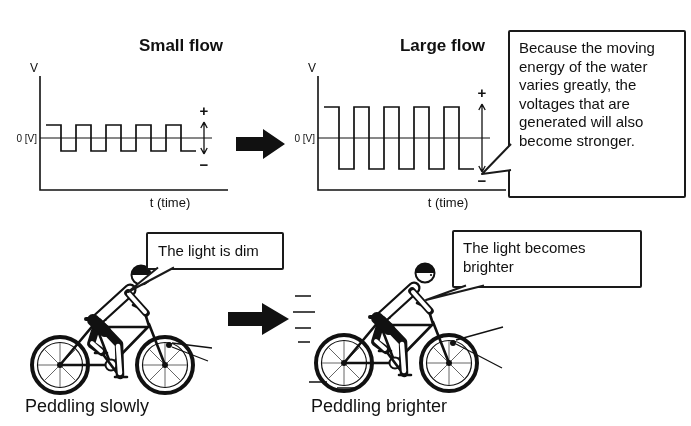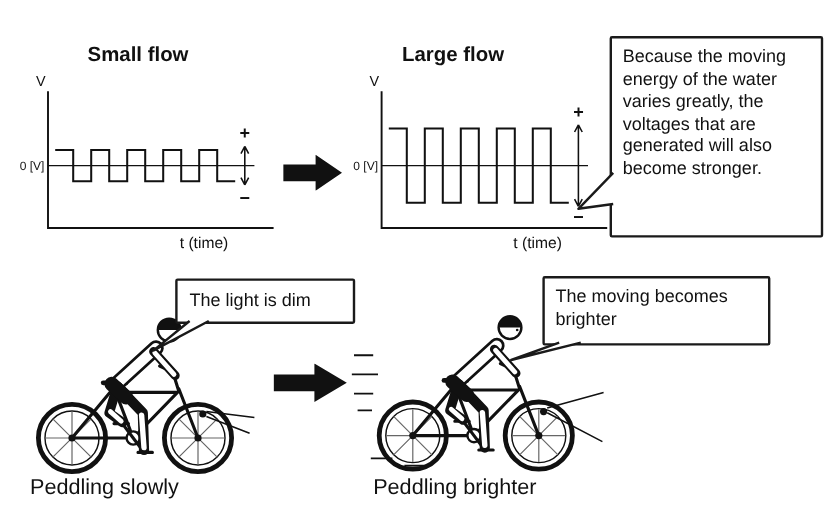--- a/index.html
+++ b/index.html
@@ -1,20 +1,20 @@
 <!DOCTYPE html>
 <html><head>
 <meta charset="utf-8">
 <style>
   *{box-sizing:border-box}
   html,body{margin:0;padding:0;background:#fff}
   body{font-family:"Liberation Sans",sans-serif;color:#111}
   .stage{position:relative;width:691px;height:426px;background:#fff;overflow:hidden}
   .abs{position:absolute}
-  .title{position:absolute;width:150px;text-align:left;font-size:17px;font-weight:bold}
+  .title{position:absolute;width:150px;text-align:right;font-size:17px;font-weight:bold}
   .caption{position:absolute;width:170px;text-align:left;font-size:18px}
   .chart{position:absolute}
   .axis{stroke:#111;stroke-width:1.6;fill:none}
   .zero{stroke:#111;stroke-width:1}
   .wave{stroke:#111;stroke-width:1.7;fill:none;stroke-linejoin:miter}
   .darrow{stroke:#111;stroke-width:1.3;fill:none}
   svg text{font-family:"Liberation Sans",sans-serif;fill:#111}
   .lbl{font-size:12px}
   .lbl-sm{font-size:10px}
   .lbl-x{font-size:13px}
@@ -125,29 +125,29 @@
     <polygon points="0,9 34,9 34,0 61,16 34,32 34,23 0,23"></polygon>
   </svg>
 
   <svg class="abs" style="left:293px;top:246px" width="212" height="155" viewBox="0 0 212 155">
     <path d="M2,50 H18 M0,66 H22 M2,82 H18 M5,96 H17" stroke="#111" stroke-width="1.6" fill="none"></path>
     <use href="#bike" x="16"></use>
     <path d="M163,94 L210,81 M163,98 L209,122" stroke="#111" stroke-width="1.3" fill="none"></path>
     <path d="M16,136 H34 M44,142 H62" stroke="#111" stroke-width="1.4" fill="none"></path>
   </svg>
 
-  <div class="bubble center" style="left:146px;top:232px;width:150px;height:38px">
+  <div class="bubble center" style="left:146px;top:232px;width:138px;height:38px">
     <span>The light is dim</span>
   </div>
   <svg class="tail" style="left:118px;top:266px" width="60" height="28" viewBox="0 0 60 28">
     <path d="M40,1.5 L10,26 L56,1.5"></path>
   </svg>
 
   <div class="bubble" style="left:452px;top:230px;width:190px;height:58px">
-    <span>The moving becomes brighter</span>
+    <span>The light becomes brighter</span>
   </div>
   <svg class="tail" style="left:408px;top:284px" width="80" height="26" viewBox="0 0 80 26">
     <path d="M58,1.5 L18,16 L76,1.5"></path>
   </svg>
 
   <div class="caption" style="left:25px;top:396px">Peddling slowly</div>
   <div class="caption" style="left:311px;top:396px">Peddling brighter</div>
 
 </div>
 

